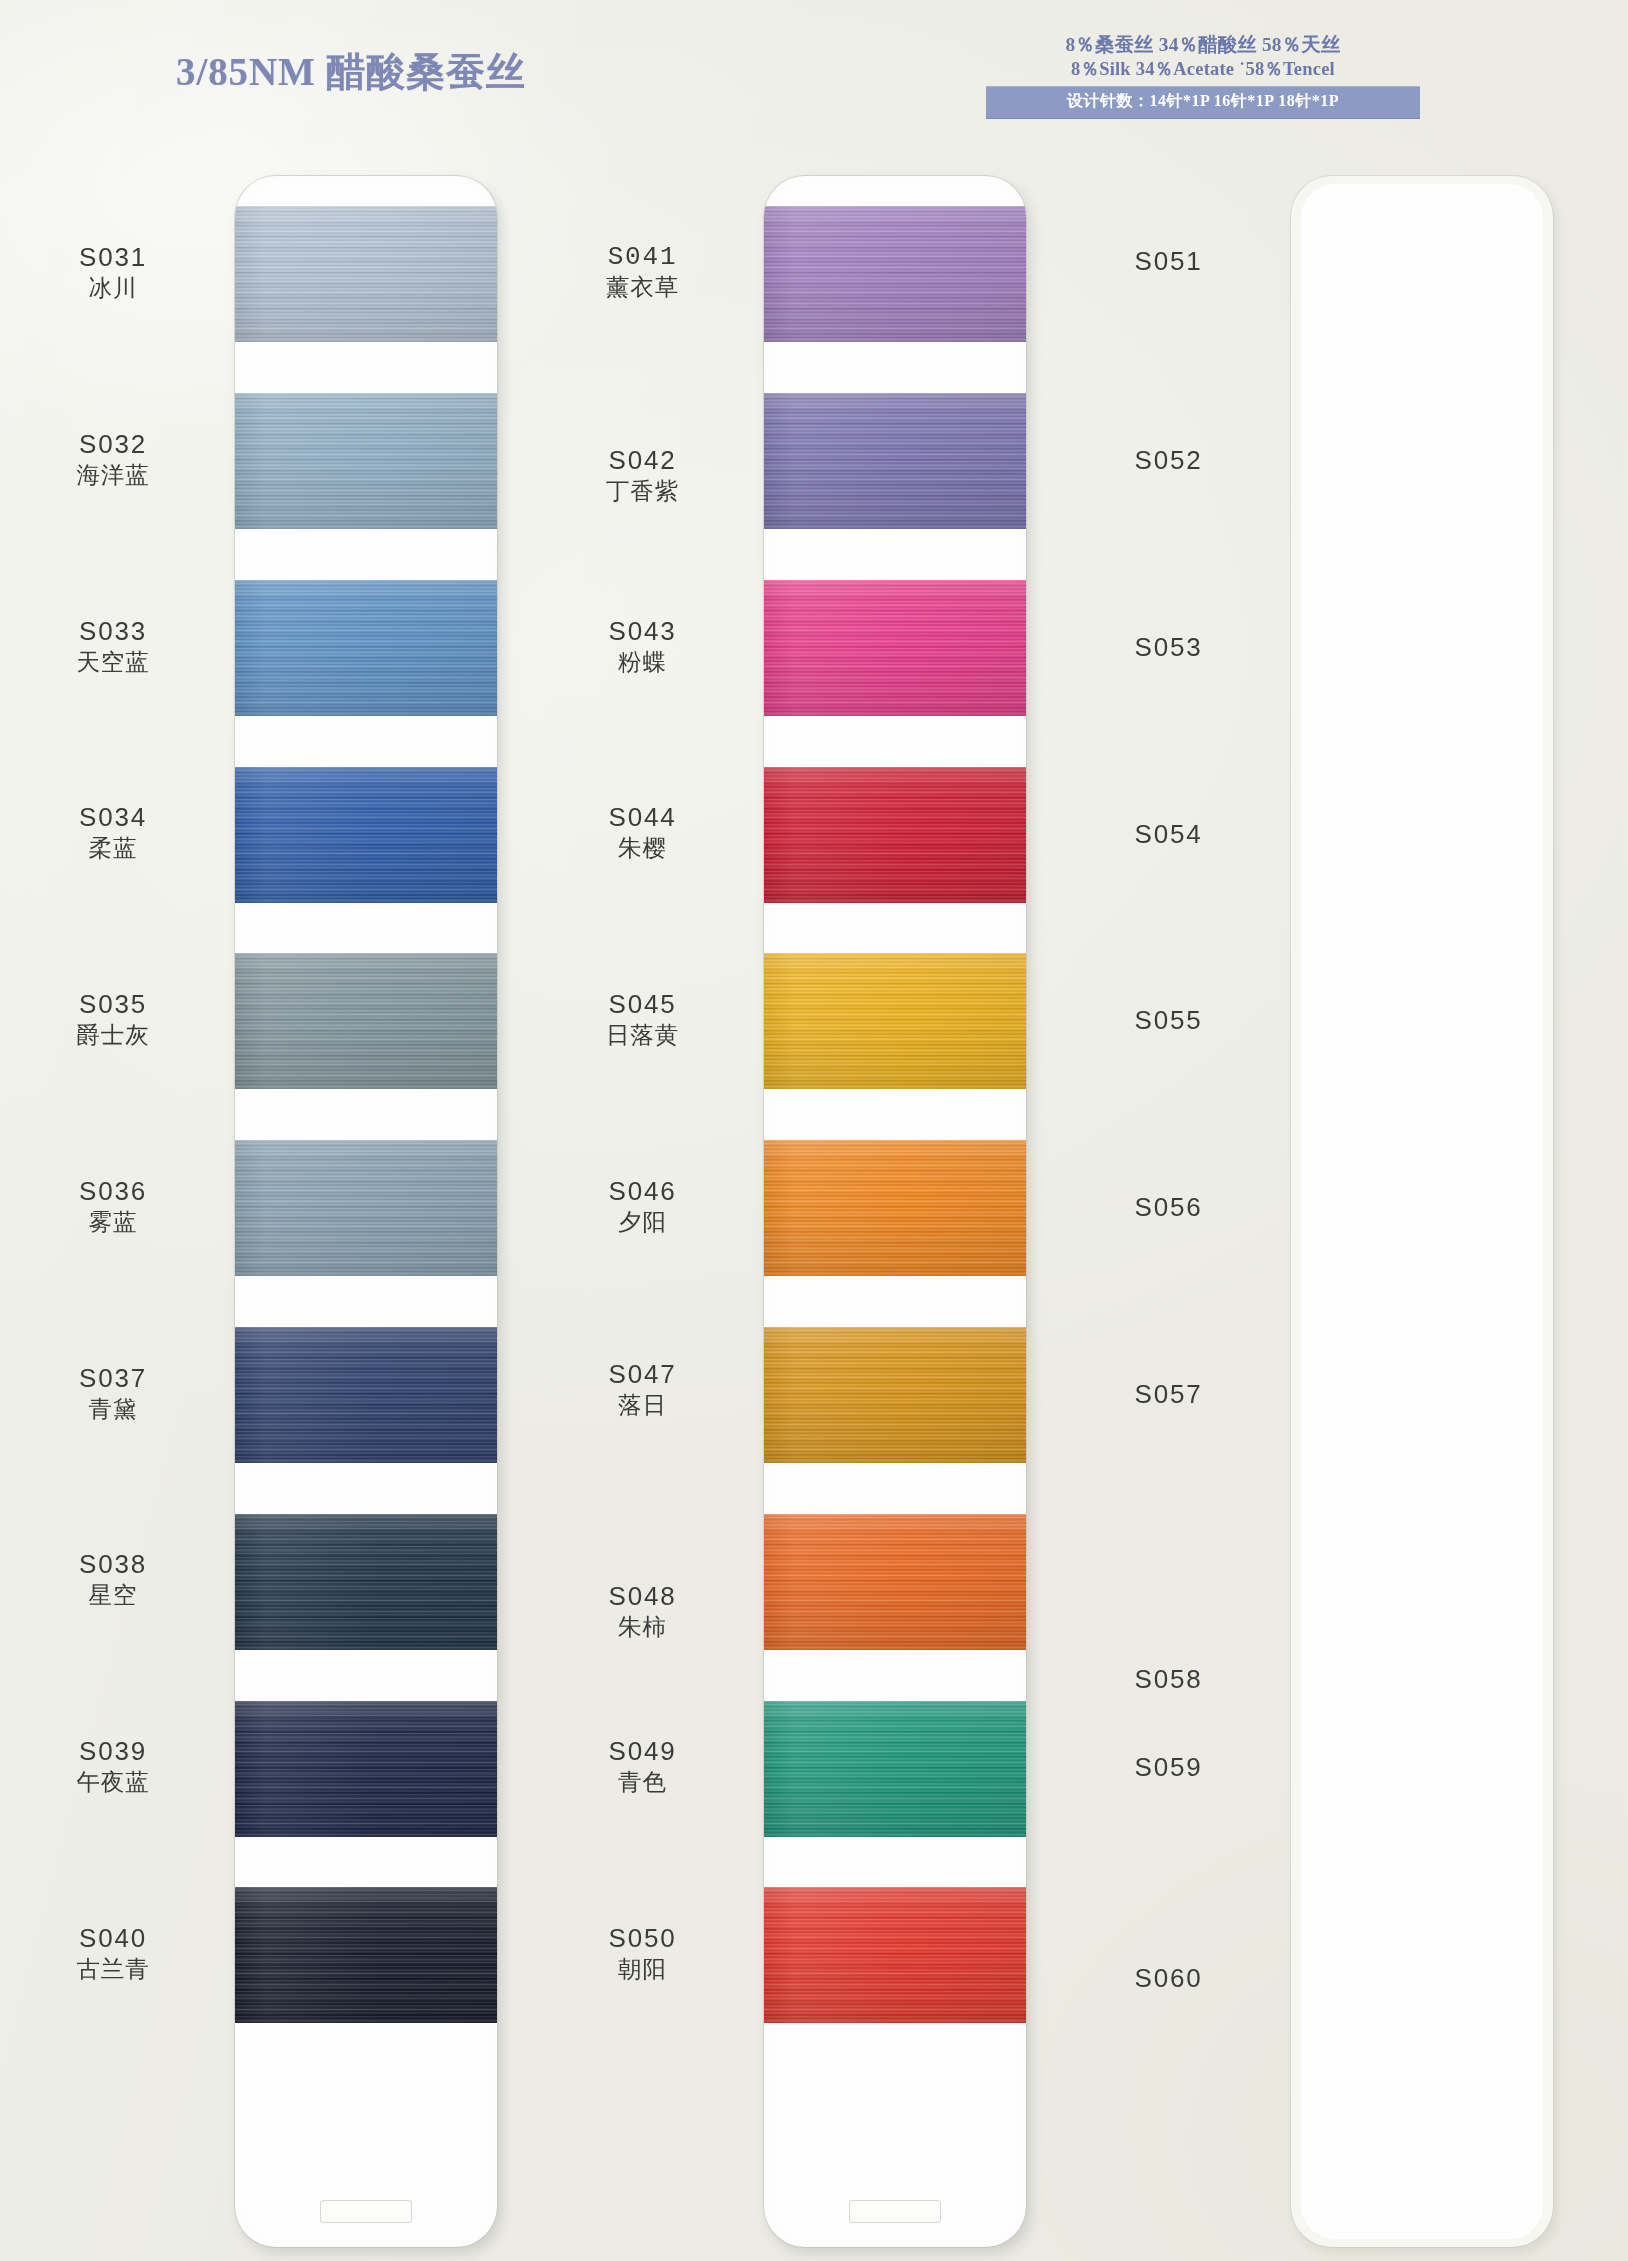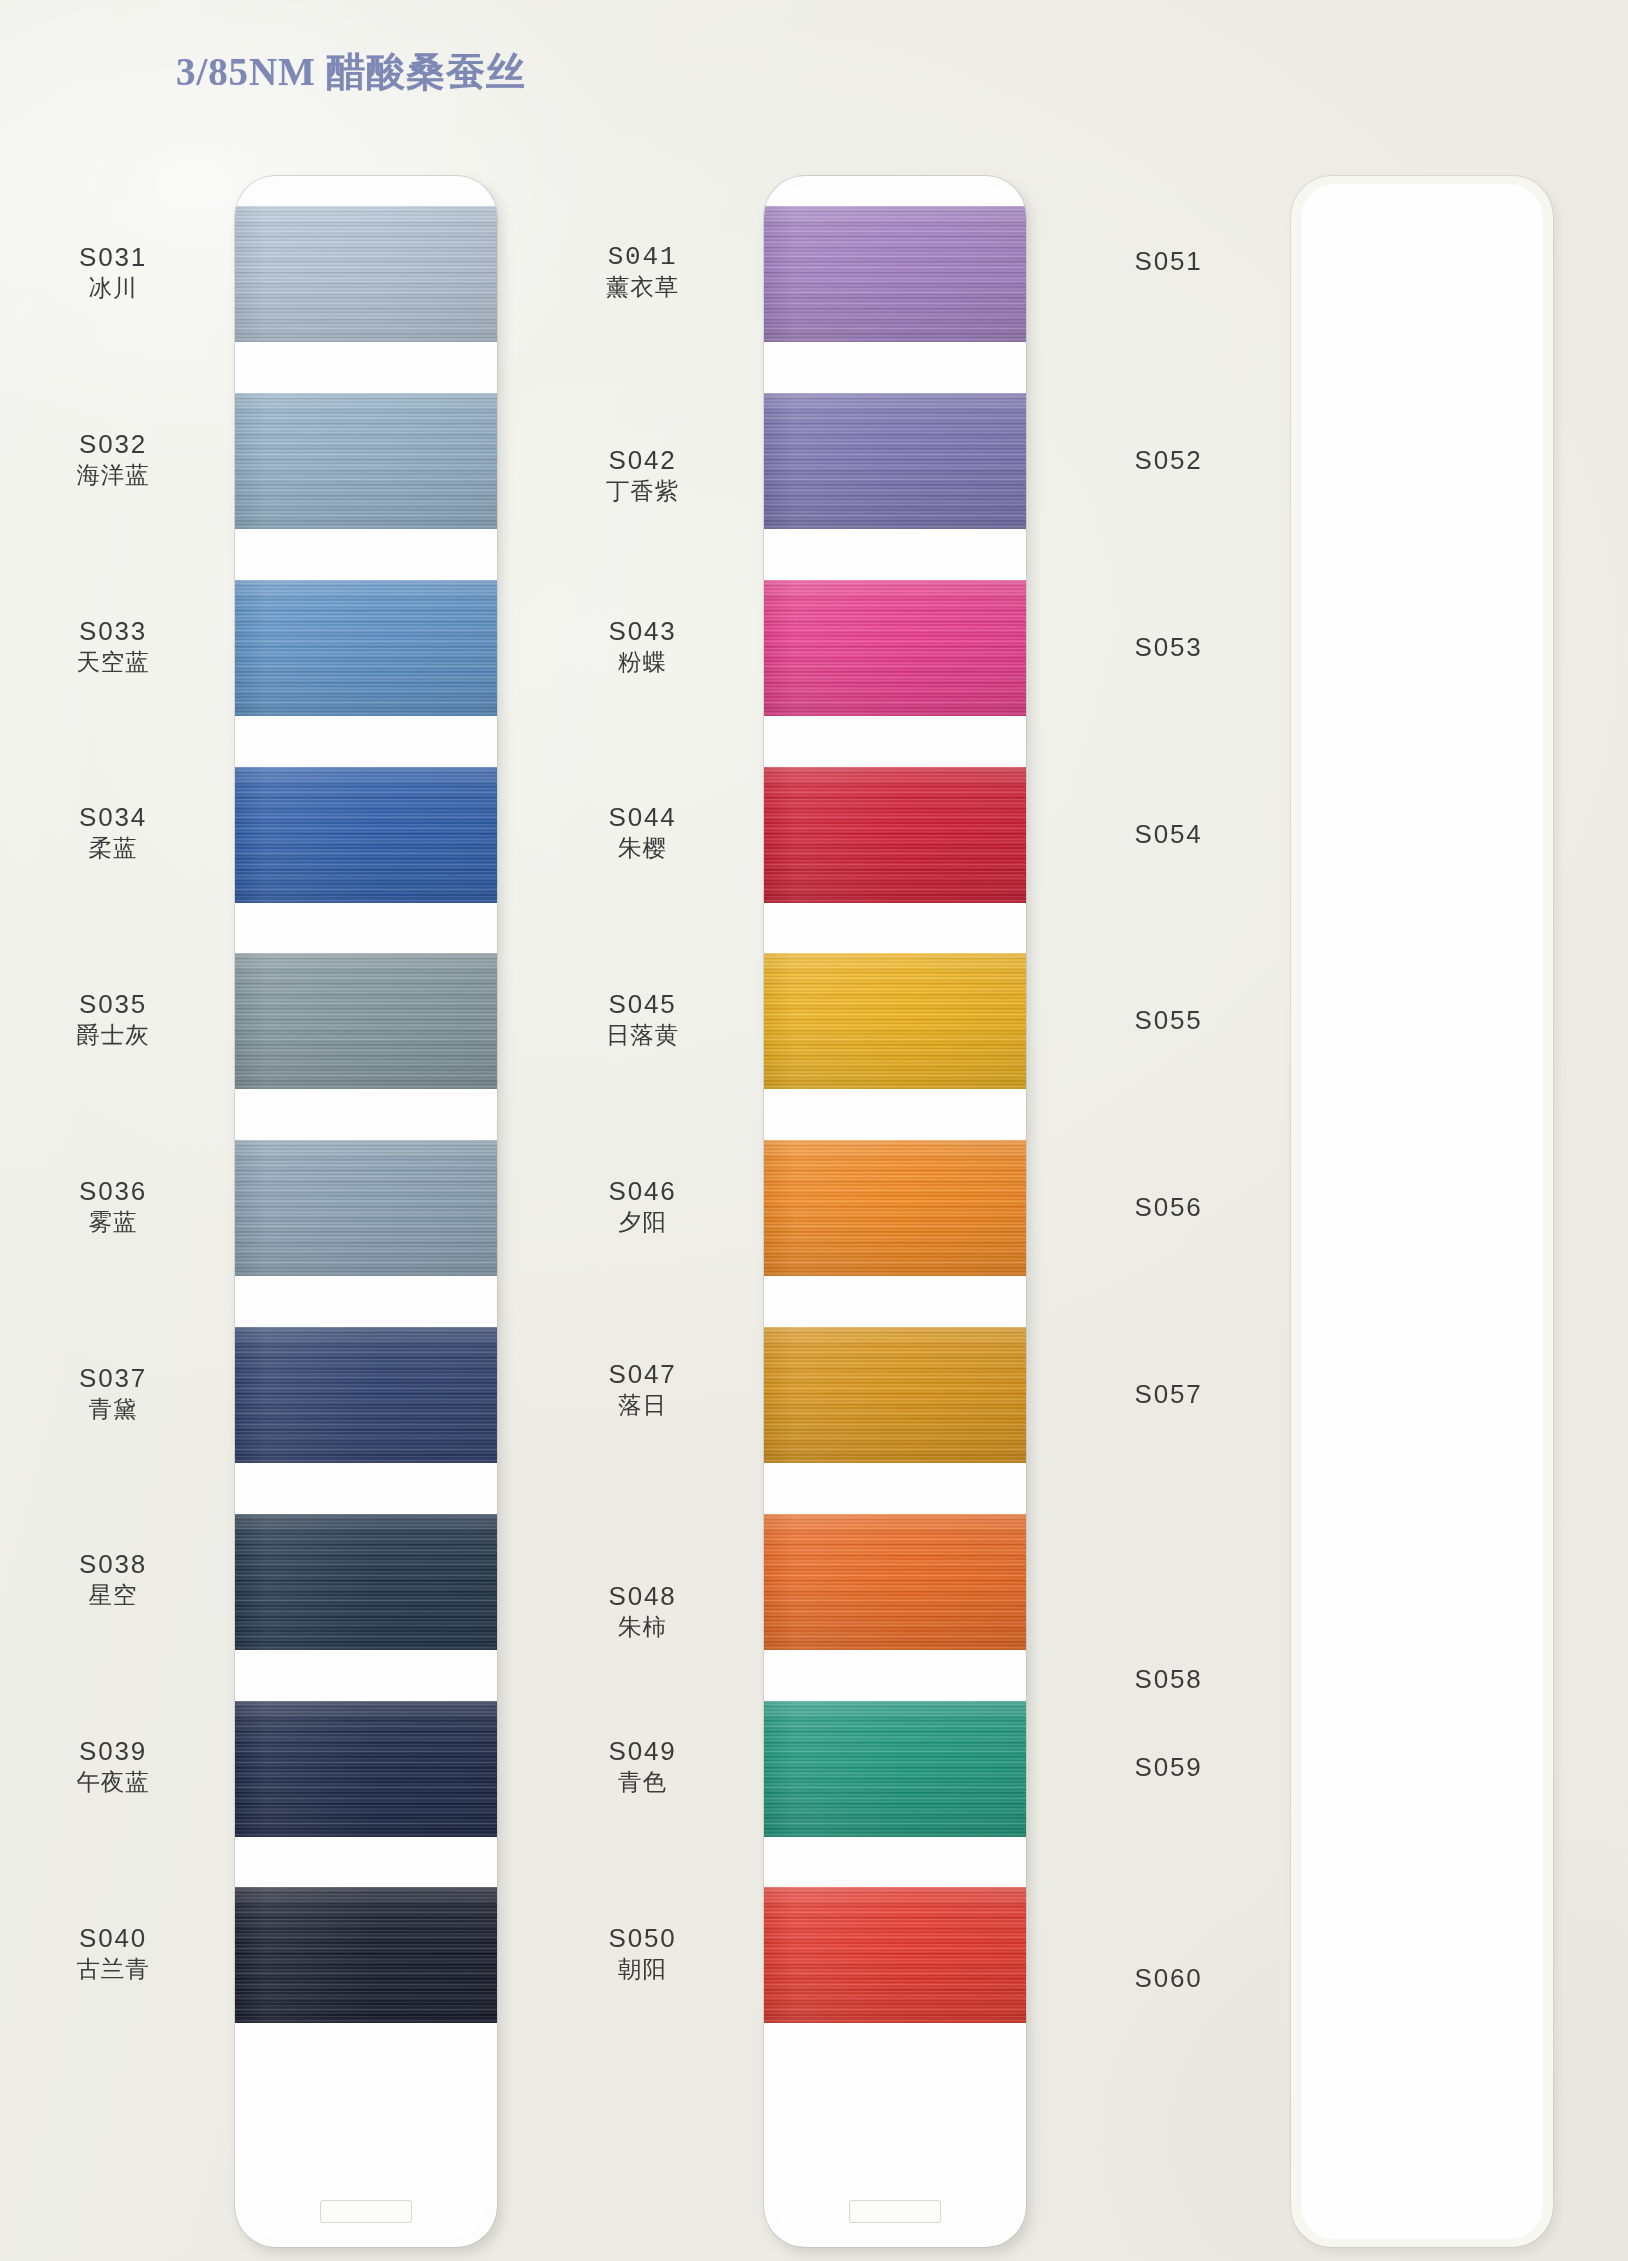--- a/index.html
+++ b/index.html
@@ -195,20 +195,25 @@
   .lbl.col2 { left: 525px; }
   .lbl.col3 { left: 1051px; }
 </style>
 </head>
 <body>
 
 <div id="card">
 
   <div class="hdr-title">3/85NM  醋酸桑蚕丝</div>
 
+  <div class="hdr-right">
+    <div class="hdr-cn">8％桑蚕丝 34％醋酸丝  58％天丝</div>
+    <div class="hdr-en">8％Silk    34％Acetate   ˙58％Tencel</div>
+    <div class="hdr-gauge">设计针数：14针*1P   16针*1P   18针*1P</div>
+  </div>
 
   <div class="strip s1">
     <div class="face"></div>
     <div class="tab"></div>
   <div class="band" title="S031 冰川" style="top: 30px; height: 136px; background: rgb(182, 198, 216);">
         <div class="yarn"></div>
         <div class="sheen"></div>
       </div>
       <div class="band" title="S032 海洋蓝" style="top: 217px; height: 136px; background: rgb(148, 178, 201);">
         <div class="yarn"></div>

